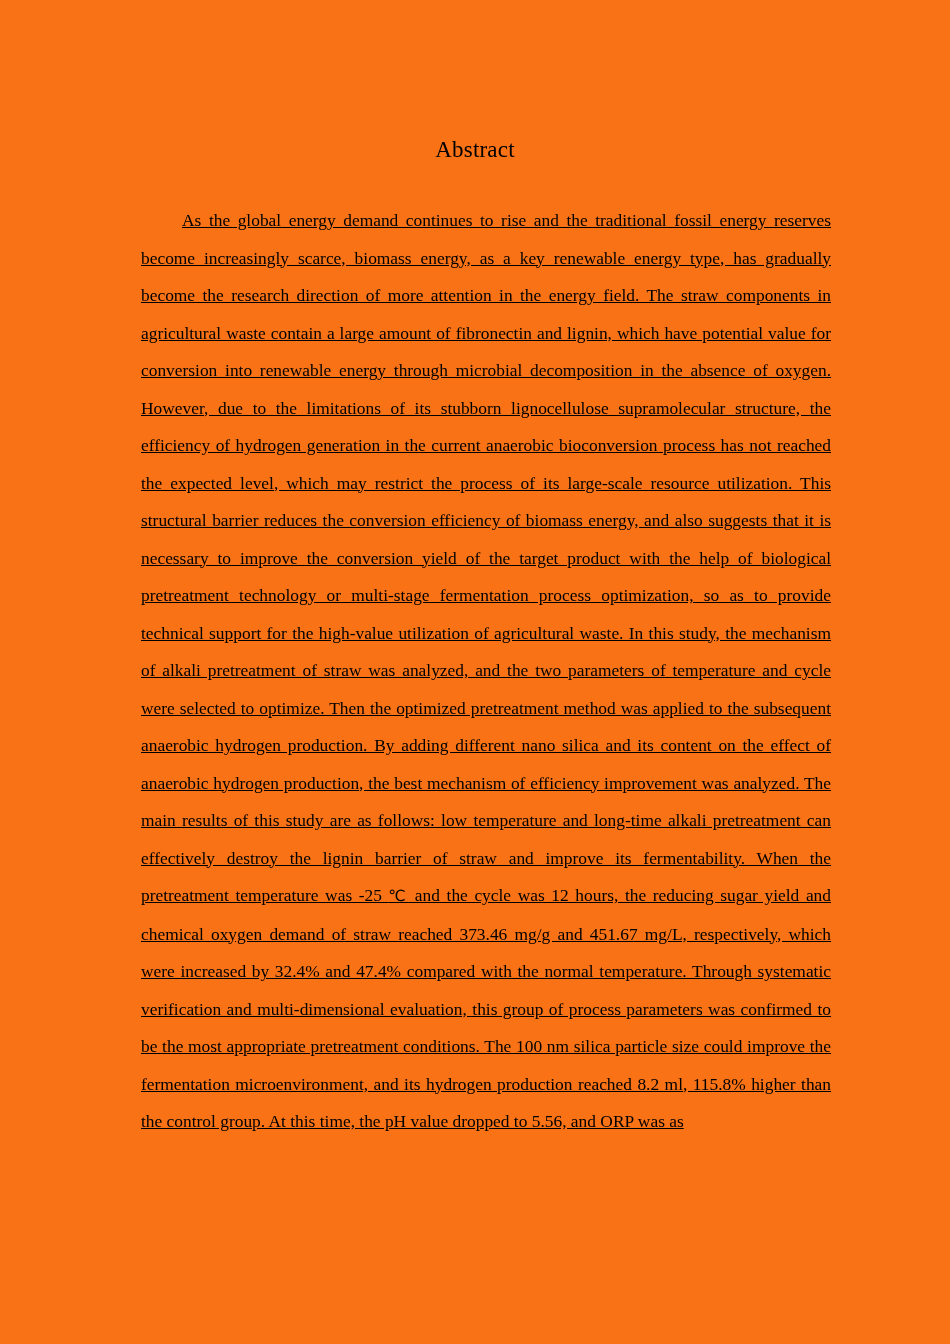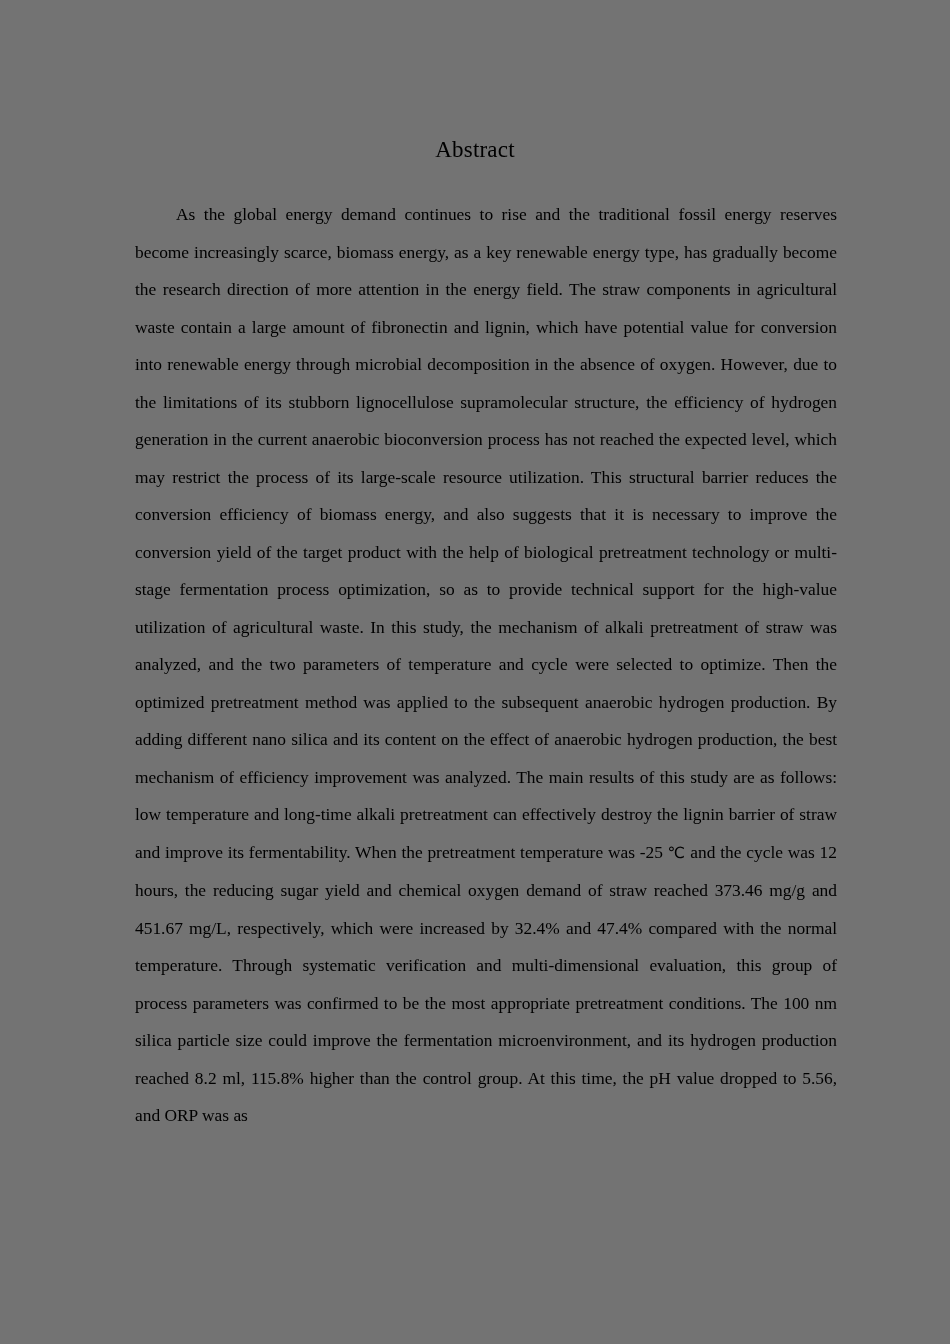--- a/index.html
+++ b/index.html
@@ -12,21 +12,21 @@
     height: 1344px;
     overflow: hidden;
     font-family: "Liberation Serif", "DejaVu Serif", serif;
     color: #000000;
     -webkit-font-smoothing: antialiased;
   }
   .page {
     position: relative;
     width: 950px;
     height: 1344px;
-    background: #737373;
+    background: #f97316;
     box-sizing: border-box;
   }
   .page-heading {
     position: absolute;
     top: 120px;
     left: 0;
     width: 950px;
     text-align: center;
     font-size: 23px;
     font-weight: 400;
@@ -40,22 +40,23 @@
     width: 702px;
     font-size: 17.4px;
     line-height: 37.5px;
     text-align: justify;
     text-justify: inter-word;
     -moz-text-align-last: left;
     text-align-last: left;
     hyphens: none;
   }
   .abstract-body p {
-    margin: 0;
+    margin: 6px;
     text-indent: 41px;
+    text-decoration: underline;
   }
   .deg-c {
     font-family: "DejaVu Sans", sans-serif;
     font-size: 15.5px;
   }
 </style>
 </head>
 <body>
 
 <div class="page">

